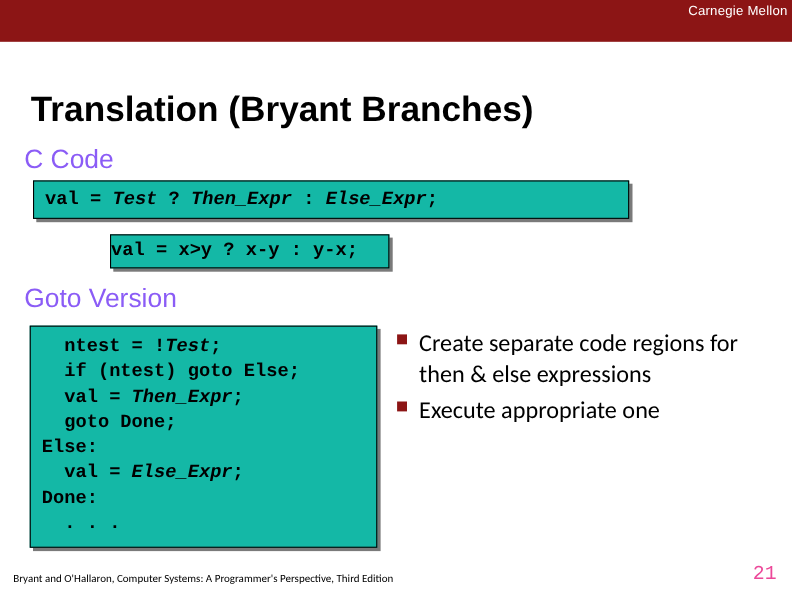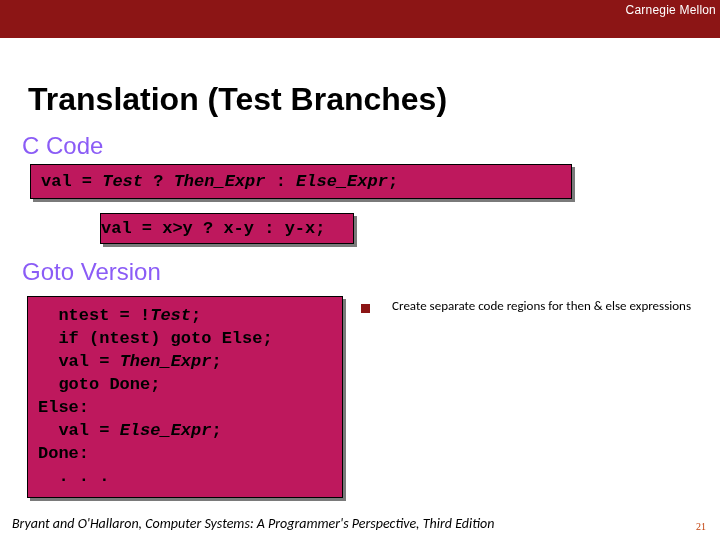--- a/index.html
+++ b/index.html
@@ -40,21 +40,21 @@
     font-family: Arial, Helvetica, sans-serif;
     font-size: 24px;
     color: #8b5cf6;
     margin: 14px 0 4px 22px;
   }
   .codebox {
     font-family: "Courier New", Courier, monospace;
     font-weight: bold;
     font-size: 17px;
     line-height: 1.25;
-    background: #be185d;
+    background: #14b8a6;
     border: 1.5px solid #000;
     box-shadow: 3px 3px 0 0 #7a7a7a;
     padding: 6px 10px 6px 10px;
     white-space: pre;
   }
   #box1 {
     margin-left: 30px;
     width: 520px;
   }
   #box2 {
@@ -70,24 +70,23 @@
     line-height: 1.35;
   }
   .ital { font-style: italic; }
   .goto-row {
     display: flex;
     align-items: flex-start;
   }
   .bullets {
     margin: 8px 0 0 18px;
     font-family: Calibri, Arial, sans-serif;
-    font-size: 13px;
+    font-size: 22px;
     color: #000;
     width: 330px;
-    text-align: right;
   }
   .bullets ul {
     list-style: none;
     padding: 0;
     margin: 0;
   }
   .bullets li {
     position: relative;
     padding-left: 20px;
     margin-bottom: 6px;
@@ -100,43 +99,42 @@
     top: 6px;
     width: 9px;
     height: 9px;
     background: #8c1515;
   }
   .footer-left {
     position: absolute;
     left: 12px;
     bottom: 8px;
     font-family: Calibri, Arial, sans-serif;
-    font-size: 14px;
+    font-size: 10px;
     color: #000;
-    font-style: italic;
   }
   .footer-right {
     position: absolute;
     right: 14px;
     bottom: 8px;
-    font-family: Liberation Serif, serif;
-    font-size: 10px;
-    color: #c2410c;
+    font-family: Liberation Mono, monospace;
+    font-size: 18px;
+    color: #ec4899;
   }
 </style>
 </head>
 <body>
 
 <div class="topbar">
   <span class="topbar-label">Carnegie Mellon</span>
 </div>
 
 <div class="title">
   <br>
-  <span> Translation (Test Branches)</span>
+  <span> Translation (Bryant Branches)</span>
 </div>
 
 <div class="section-heading">C Code</div>
 
 <div id="box1" class="codebox"><span>val = </span><span class="ital">Test</span><span> ? </span><span class="ital">Then_Expr</span><span> : </span><span class="ital">Else_Expr</span><span>;</span></div>
 
 <div id="box2" class="codebox">val = x&gt;y ? x-y : y-x;</div>
 
 <div class="section-heading" style="">Goto Version</div>
 
@@ -146,18 +144,19 @@
 <span>  val = </span><span class="ital">Then_Expr</span><span>;</span>
 <span>  goto Done;</span>
 <span>Else:</span>
 <span>  val = </span><span class="ital">Else_Expr</span><span>;</span>
 <span>Done:</span>
 <span>  . . .</span></div>
 
   <div class="bullets">
     <ul>
       <li>Create separate code regions for then &amp; else expressions</li>
+      <li>Execute appropriate one</li>
     </ul>
   </div>
 </div>
 
 <div class="footer-left">Bryant and O'Hallaron, Computer Systems: A Programmer's Perspective, Third Edition</div>
 <div class="footer-right">21</div>
 
 </body></html>

